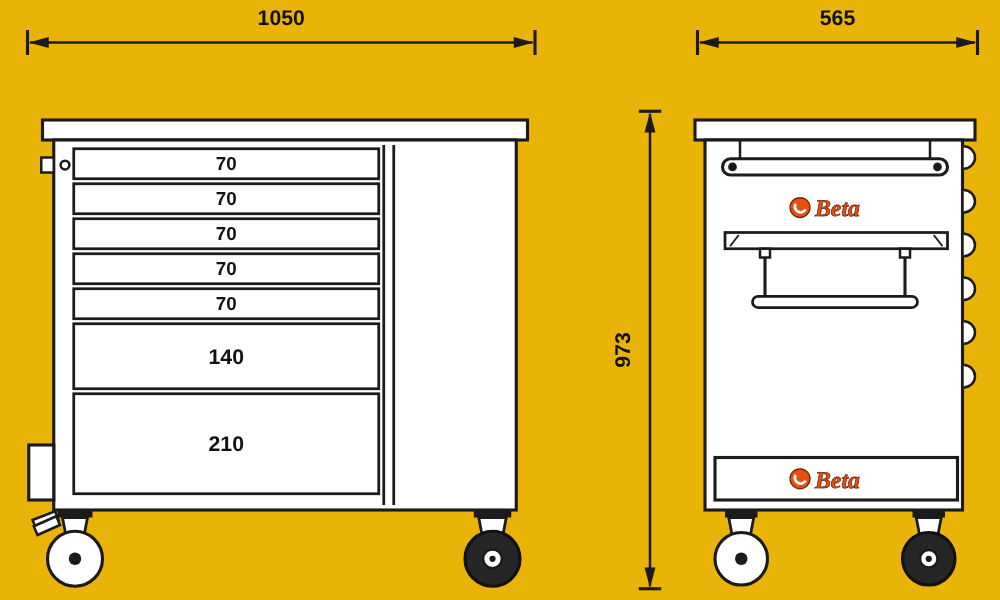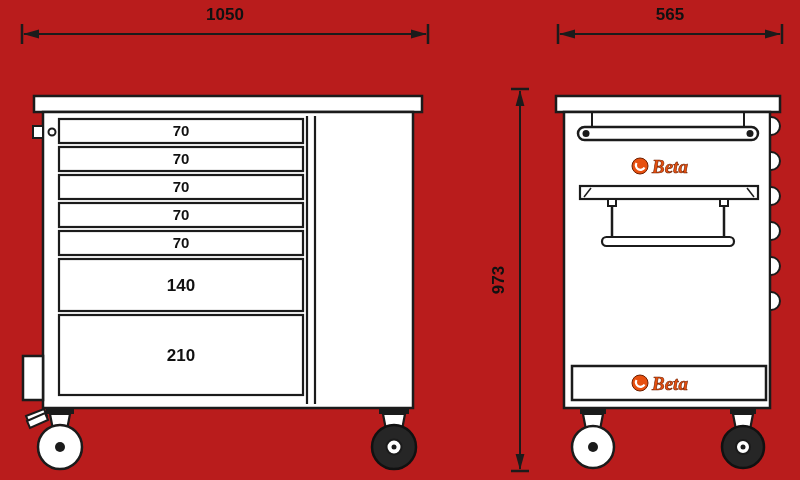--- a/index.html
+++ b/index.html
@@ -1,21 +1,21 @@
 <!DOCTYPE html>
 <html><head>
 <meta charset="utf-8">
 <style>
   * { box-sizing: border-box; }
   html, body { margin: 0; padding: 0; background: #ffffff; }
   .canvas {
     position: relative;
     width: 800px;
     height: 480px;
-    background: #b91c1c;
+    background: #eab308;
     overflow: hidden;
     font-family: "Liberation Sans", sans-serif;
   }
   .canvas svg { position: absolute; left: 0; top: 0; }
   .ln   { stroke: #1b1b1b; fill: none; }
   .fillw { fill: #ffffff; }
   .filld { fill: #1b1b1b; stroke: none; }
   .tire { fill: #262626; stroke: #111111; }
   .dim-text {
     font-family: "Liberation Sans", sans-serif;

